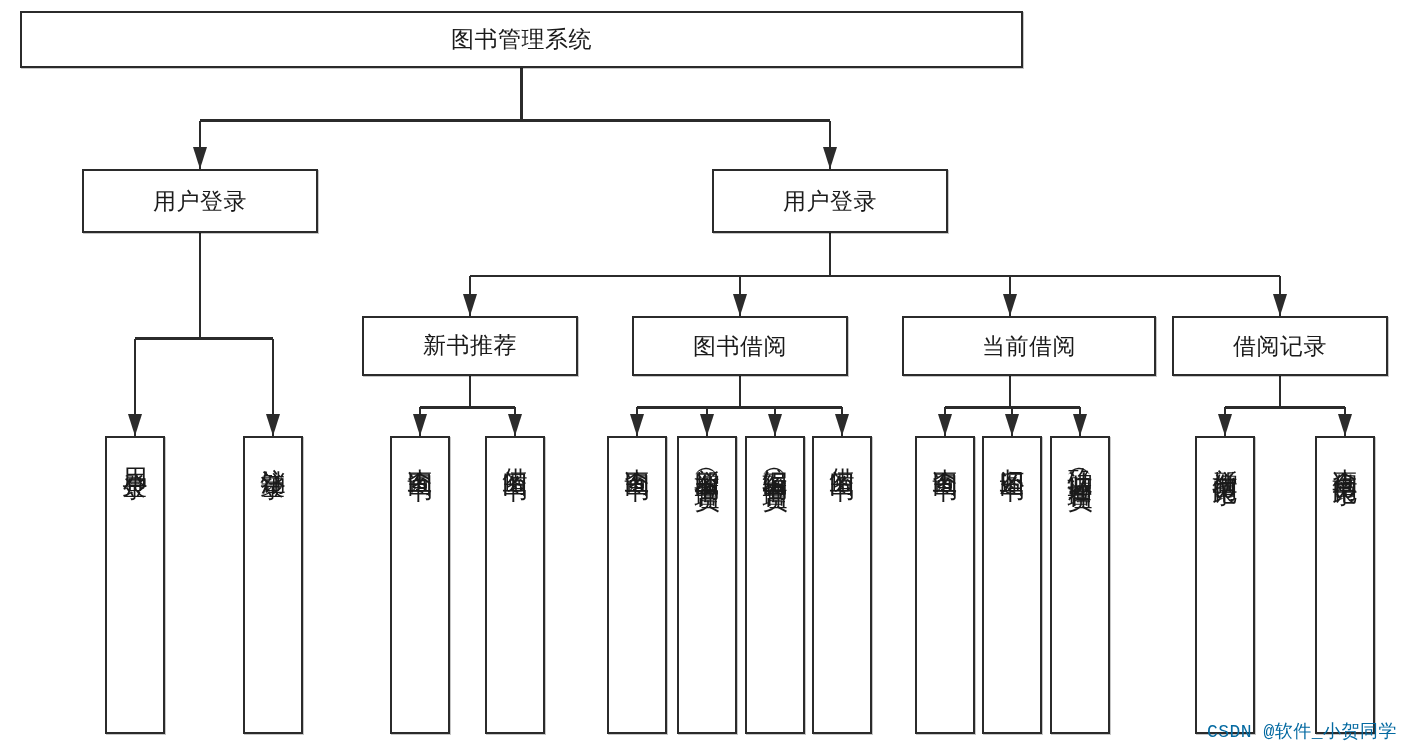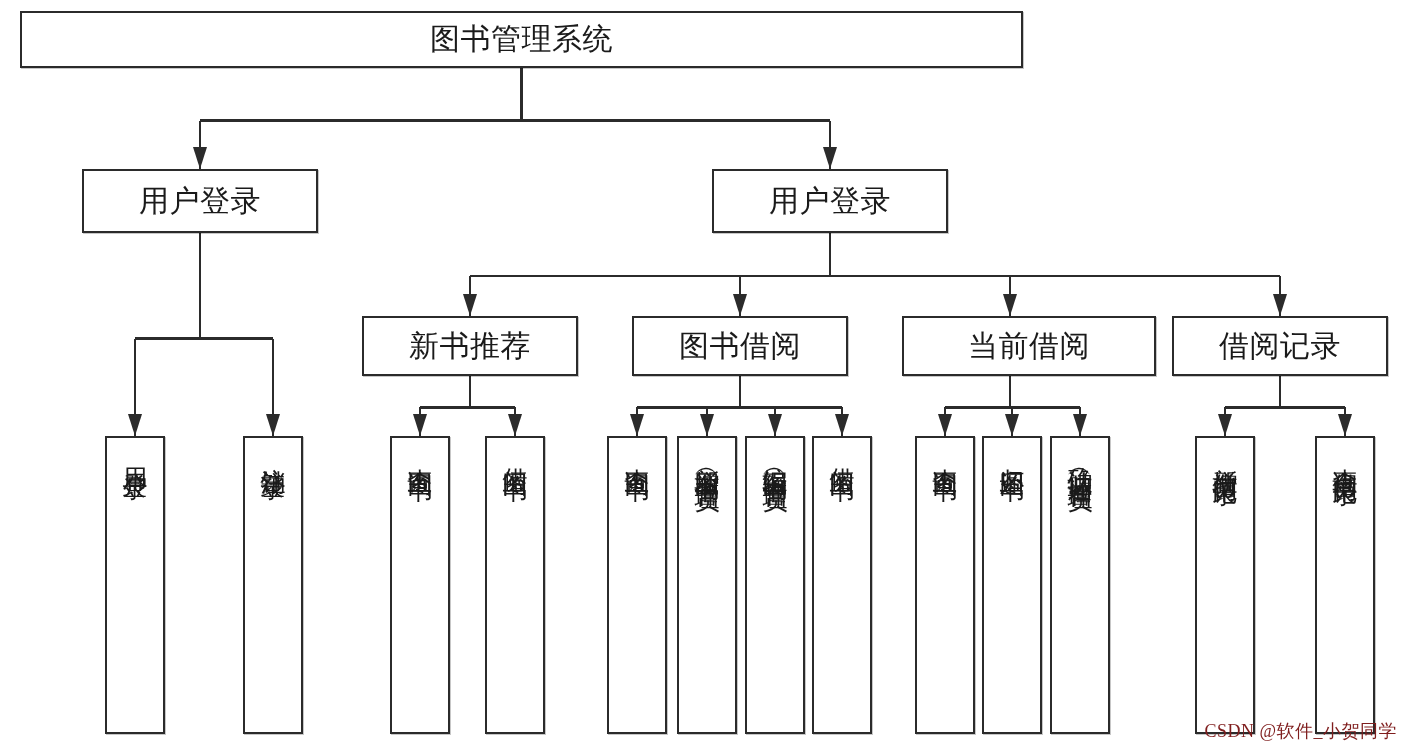--- a/index.html
+++ b/index.html
@@ -37,40 +37,40 @@
     box-shadow: 1px 1px 0 rgba(0,0,0,0.22);
   }
   .node-label {
     color: #1a1a1a;
     letter-spacing: 0.5px;
     line-height: 1.08;
     text-align: center;
     white-space: pre;
   }
   .node.horizontal .node-label {
-    font-size: 30px;
+    font-size: 23px;
   }
   .node.vertical {
     align-items: flex-start;
     padding-top: 10px;
   }
   .node.vertical .node-label {
     writing-mode: vertical-rl;
     text-orientation: upright;
     font-size: 25px;
     letter-spacing: 3px;
     line-height: 1.0;
   }
   .watermark {
     position: absolute;
     right: 8px;
     bottom: 4px;
     font-size: 18px;
-    color: #7f1d1d;
-    font-family: Liberation Serif, serif;
+    color: #0369a1;
+    font-family: Liberation Mono, monospace;
     white-space: nowrap;
     letter-spacing: 0.5px;
   }
 </style>
 </head>
 <body>
 
 <div id="diagram-root">
 
   <svg id="edges" viewBox="0 0 1405 747" xmlns="http://www.w3.org/2000/svg">
@@ -132,21 +132,21 @@
     <span class="node-label">图书管理系统</span>
   </div>
 
   <div class="node horizontal" style="left:82px; top:169px; width:236px; height:64px;">
     <span class="node-label">用户登录</span>
   </div>
   <div class="node horizontal" style="left:712px; top:169px; width:236px; height:64px;">
     <span class="node-label">用户登录</span>
   </div>
 
-  <div class="node horizontal" style="left:362px; top:316px; width:216px; height:60px;">
+  <div class="node horizontal" style="left:362px; top:316px; width:216px; height:60px;font-family:Liberation Serif, serif;">
     <span class="node-label">新书推荐</span>
   </div>
   <div class="node horizontal" style="left:632px; top:316px; width:216px; height:60px;justify-content:center;">
     <span class="node-label">图书借阅</span>
   </div>
   <div class="node horizontal" style="left:902px; top:316px; width:254px; height:60px;">
     <span class="node-label">当前借阅</span>
   </div>
   <div class="node horizontal" style="left:1172px; top:316px; width:216px; height:60px;">
     <span class="node-label">借阅记录</span>

